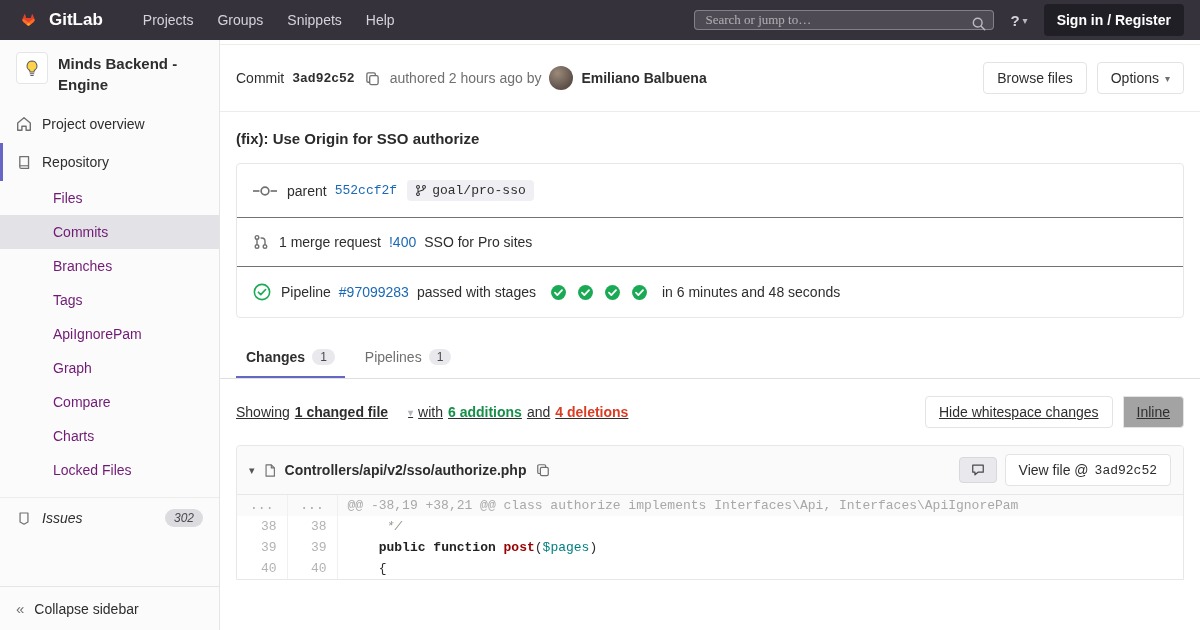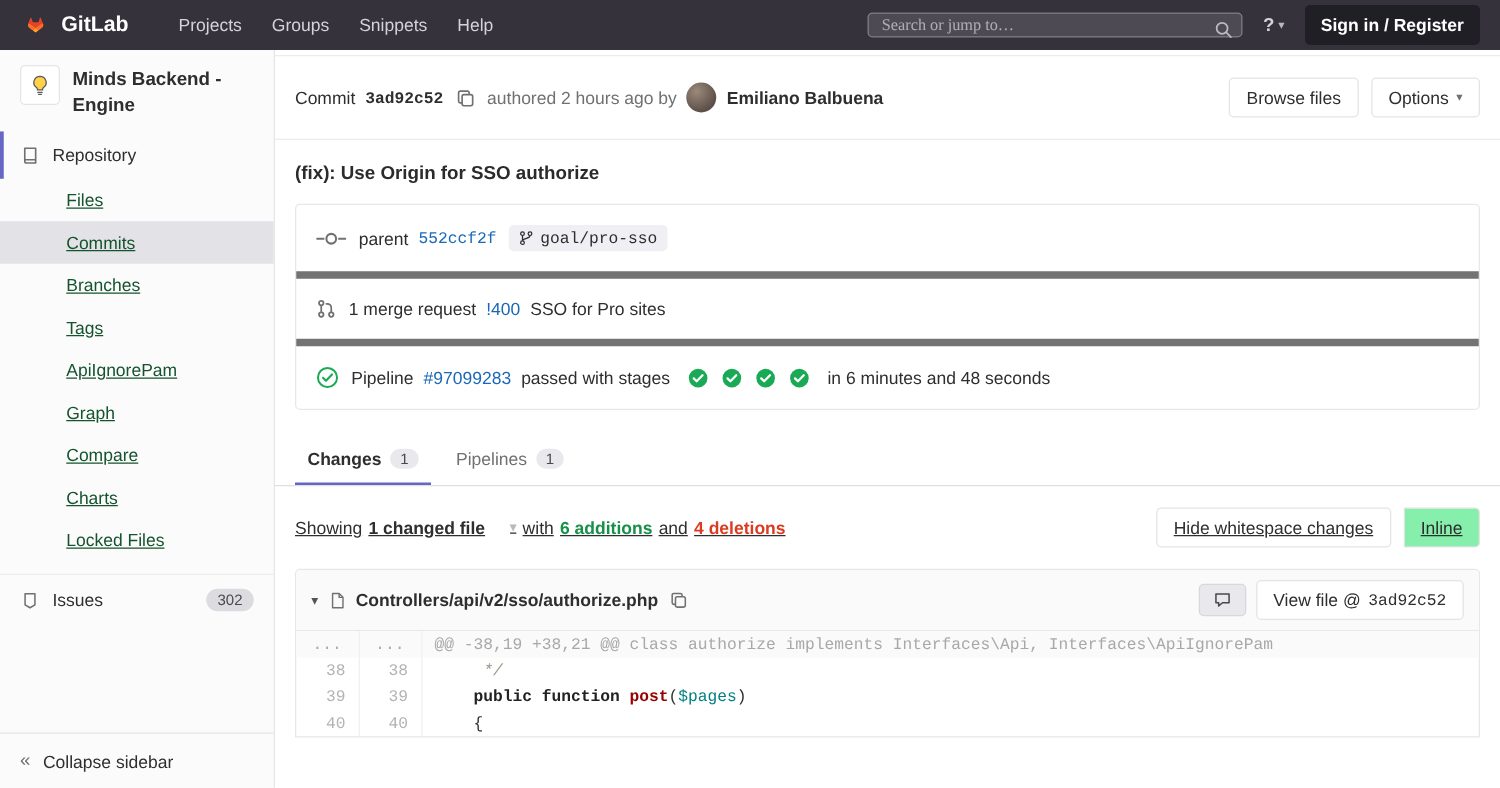--- a/index.html
+++ b/index.html
@@ -32,23 +32,23 @@
   .sidebar { position:fixed; top:40px; left:0; bottom:0; width:220px; background:#fbfbfb;
              border-right:1px solid #e5e5e5; display:flex; flex-direction:column; }
   .proj { display:flex; gap:10px; padding:12px 16px 10px; align-items:flex-start; }
   .proj-avatar { width:32px; height:32px; border:1px solid #e5e5e5; border-radius:4px; background:#fff;
                  display:flex; align-items:center; justify-content:center; flex:none; }
   .proj-name { font-weight:700; font-size:15px; line-height:1.4; color:#2e2e2e; padding-top:1px; }
   .side-nav { flex:1; overflow:hidden; display:flex; flex-direction:column; }
   .side-item { display:flex; align-items:center; gap:10px; padding:11px 16px; color:#2e2e2e; }
   .side-item .ico { color:#707070; width:16px; display:flex; justify-content:center; flex:none; }
   .side-item.active { border-left:3px solid #6666c4; padding-left:13px; }
-  .sub-item { display:block; padding:9px 16px 9px 53px; color:#14532d; font-size:14px;text-decoration:underline; }
+  .sub-item { display:block; padding:9px 16px 9px 53px; color:#701a75; font-size:14px; }
   .sub-item.selected { background:#e3e2e7; }
-  .issues-row { border-top:1px solid #ececec; margin-top:10px; }
+  .issues-row { border-top:1px solid #ececec; margin-top:10px;font-style:italic; }
   .count-badge { margin-left:auto; background:#dcdbe0; color:#49484d; border-radius:10px; padding:2px 9px; font-size:12px; }
   .spacer { flex:1; }
   .collapse-bar { border-top:1px solid #e5e5e5; display:flex; align-items:center; gap:10px; padding:13px 16px; color:#2e2e2e; }
   .collapse-bar .ico { color:#707070; font-size:15px; }
 
   
   .main { margin-left:220px; }
   .breadcrumbs { display:flex; align-items:center; gap:8px; padding:14px 16px; border-bottom:1px solid #ececec;
                  color:#707070; font-size:14px; }
   .crumb { display:flex; align-items:center; gap:6px; color:#707070; }
@@ -65,21 +65,21 @@
             background:radial-gradient(circle at 35% 30%, #9b8a7a, #5d5049 70%); flex:none; }
   .author-name { font-weight:700; color:#2e2e2e; }
   .commit-actions { margin-left:auto; display:flex; gap:10px; }
   .btn { border:1px solid #e3e3e3; background:#fff; border-radius:4px; padding:7px 13px; font-size:14px; color:#2e2e2e;
          font-family:"Liberation Sans", sans-serif; cursor:pointer; display:inline-flex; align-items:center; gap:6px; }
   .btn .caret { color:#707070; }
 
   .page-title { font-size:15px; font-weight:700; padding:18px 16px 14px; color:#2b2b2b; }
 
   .info-box { margin:2px 16px 18px; border:1px solid #e7e7e7; border-radius:4px; }
-  .info-row { display:flex; align-items:center; gap:8px; padding:16px; border-bottom:6px solid #737373; }
+  .info-row { display:flex; align-items:center; gap:8px; padding:16px; border-bottom:1px solid #737373; }
   .info-row:last-child { border-bottom:none; }
   .info-row .row-ico { color:#707070; display:flex; margin-right:2px; }
   .link { color:#1b69b6; }
   .ref-pill { display:inline-flex; align-items:center; gap:5px; background:#f0eff3; border-radius:4px;
               padding:3px 8px; color:#2e2e2e; margin-left:2px; }
   .stage-icons { display:flex; gap:10px; margin:0 6px; align-items:center; }
 
   .tabs { display:flex; gap:10px; padding:0 16px; border-bottom:1px solid #dfdfdf; margin-top:6px; }
   .tab { padding:13px 10px; display:flex; gap:7px; align-items:flex-end; color:#707070; }
   .tab.active { color:#2e2e2e; font-weight:600; box-shadow:inset 0 -2px 0 #6666c4; }
@@ -87,21 +87,21 @@
 
   .summary-row { display:flex; align-items:center; padding:17px 16px; gap:5px;text-decoration:underline; }
   .changed-file { font-weight:700; color:#2e2e2e; display:inline-flex; align-items:center; gap:20px; }
   .additions { color:#168f48; font-weight:700; }
   .deletions { color:#db3b21; font-weight:700; }
   .summary-controls { margin-left:auto; display:flex; gap:10px; }
   .seg { display:flex; }
   .seg .btn { border-radius:0; margin-left:-1px; }
   .seg .btn:first-child { border-radius:4px 0 0 4px; margin-left:0; }
   .seg .btn:last-child { border-radius:0 4px 4px 0; }
-  .seg .btn.active { background:#86efac; }
+  .seg .btn.active { background:#a3a3a3; }
 
   .diff-box { margin:0 16px; border:1px solid #e7e7e7; border-radius:4px 4px 0 0; }
   .diff-header { display:flex; align-items:center; gap:8px; background:#fafafa; padding:8px 12px;
                  border-bottom:1px solid #e7e7e7; border-radius:4px 4px 0 0; }
   .collapse-caret { color:#555; font-size:11px; cursor:pointer; }
   .file-ico { color:#707070; }
   .file-path { font-weight:700; color:#2e2e2e; }
   .diff-header-actions { margin-left:auto; display:flex; gap:8px; align-items:center; }
   .comment-btn { background:#e9e8ec; border:1px solid #d8d7dc; border-radius:4px; padding:5px 11px; color:#49484d;
                  display:flex; align-items:center; cursor:pointer; }
@@ -164,20 +164,28 @@
   <a class="proj">
     <span class="proj-avatar">
       <svg width="18" height="18" viewBox="0 0 16 16">
           <path d="M8 1.8a4.4 4.4 0 0 0-2.5 8 1.8 1.8 0 0 1 .7 1.4v.3h3.6v-.3a1.8 1.8 0 0 1 .7-1.4 4.4 4.4 0 0 0-2.5-8z" fill="#ffd24a" stroke="#5b5b5b" stroke-width=".9"></path>
           <path d="M6.4 13.2h3.2M6.9 14.6h2.2" stroke="#5b5b5b" stroke-width=".9" fill="none" stroke-linecap="round"></path>
         </svg>
     </span>
     <span class="proj-name">Minds Backend - Engine</span>
   </a>
   <nav class="side-nav">
+    <a class="side-item">
+      <span class="ico">
+        <svg width="16" height="16" viewBox="0 0 16 16">
+            <path d="M8 1.8 14.3 7v7.3h-4.2v-4h-4.2v4H1.7V7Z" fill="none" stroke="currentColor" stroke-width="1.4" stroke-linejoin="round"></path>
+          </svg>
+      </span>
+      <span>Project overview</span>
+    </a>
     <a class="side-item active">
       <span class="ico">
         <svg width="15" height="15" viewBox="0 0 16 16">
             <path d="M3 1.7h9.3v12.6H4.6A1.6 1.6 0 0 1 3 12.7Z" fill="none" stroke="currentColor" stroke-width="1.4" stroke-linejoin="round"></path>
             <path d="M3 11.5h9.3" stroke="currentColor" stroke-width="1.2"></path>
           </svg>
       </span>
       <span>Repository</span>
     </a>
     <div class="sub-list">

